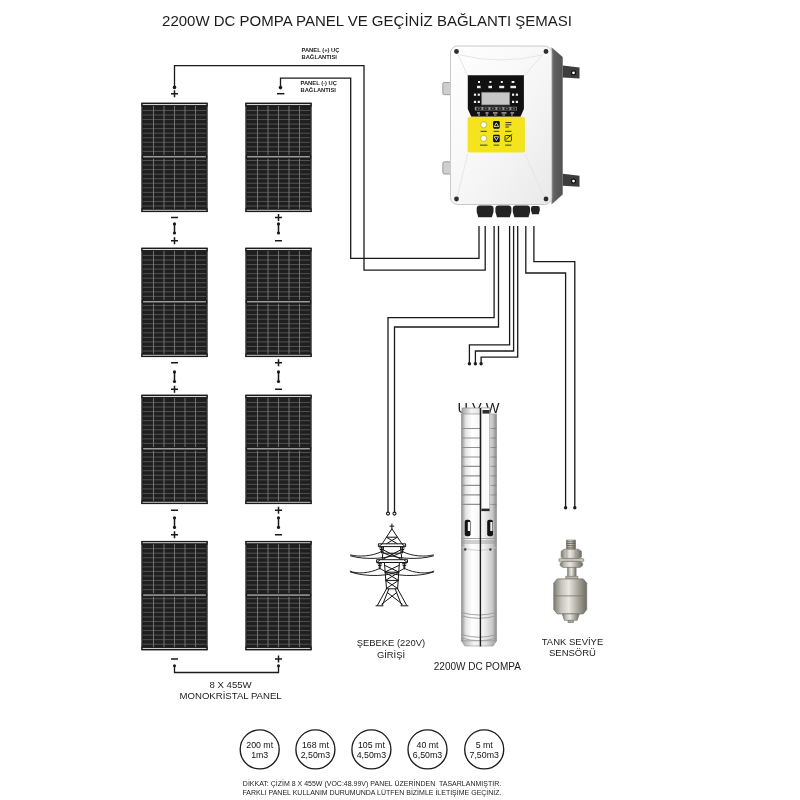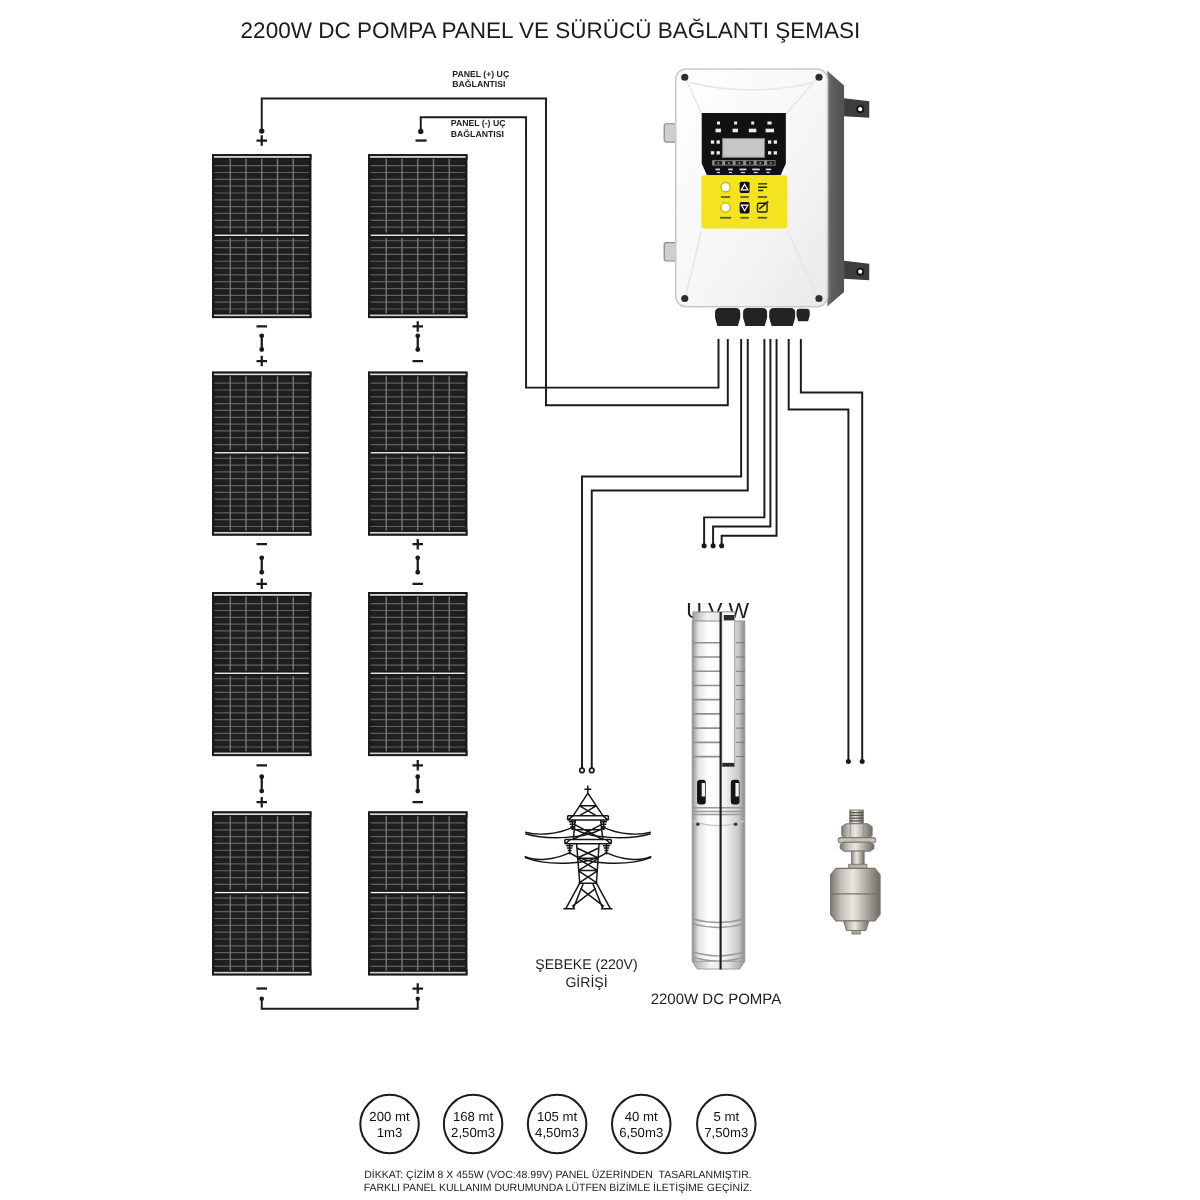--- a/index.html
+++ b/index.html
@@ -4,21 +4,21 @@
 <style>
   html,body{margin:0;padding:0;background:#fff;}
   #page{position:relative;width:800px;height:800px;background:#fff;font-family:"Liberation Sans",sans-serif;overflow:hidden;}
   .lbl{position:absolute;color:#1c1c1c;text-align:center;white-space:nowrap;}
   svg{position:absolute;left:0;top:0;}
 </style>
 </head>
 <body>
 <div id="page">
 
-<div class="lbl" style="left:0;width:734px;top:11.5px;font-size:15px;">2200W DC POMPA PANEL VE SÜRÜCÜ BAĞLANTI ŞEMASI</div>
+<div class="lbl" style="left:0;width:734px;top:11.5px;font-size:15px;">2200W DC POMPA PANEL VE GEÇİNİZ BAĞLANTI ŞEMASI</div>
 
 <div class="lbl" style="left:301.5px;top:46.5px;font-size:5.8px;line-height:7.7px;text-align:left;font-weight:bold;">PANEL (+) UÇ<br>BAĞLANTISI</div>
 
 <div class="lbl" style="left:300.5px;top:79.5px;font-size:5.8px;line-height:7.7px;text-align:left;font-weight:bold;">PANEL (-) UÇ<br>BAĞLANTISI</div>
 
 <svg width="800" height="800" viewBox="0 0 800 800" fill="none" stroke="#1a1a1a" stroke-width="1.3">
   <defs>
     <g id="sp">
       <rect x="0" y="0" width="65" height="108" fill="#c9c9c9"></rect>
       <rect x="0" y="0" width="65" height="2.5" fill="#e0e0e0"></rect>
@@ -143,21 +143,23 @@
         <text x="484.2" y="758">7,50m3</text>
   </g>
 </svg>
 
 <div class="lbl" style="left:408.5px;width:140px;top:400px;font-size:14.5px;">U V W</div>
 
 <div class="lbl" style="left:321px;width:140px;top:621.4px;font-size:9.4px;line-height:12px;margin-top:16px;">ŞEBEKE (220V)<br>GİRİŞİ</div>
 
 <div class="lbl" style="left:407.3px;width:140px;top:660.8px;font-size:10px;">2200W DC POMPA</div>
 
-
+<div class="lbl" style="left:502.5px;width:140px;top:635.6px;font-size:9.5px;line-height:11.3px;">TANK SEVİYE<br>SENSÖRÜ</div>
+
+<div class="lbl" style="left:160.6px;width:140px;top:678.7px;font-size:9.6px;line-height:11.3px;">8 X 455W<br>MONOKRİSTAL PANEL</div>
 
 <div class="lbl" style="left:222px;width:300px;top:780.1px;font-size:7px;line-height:8.6px;">DİKKAT: ÇİZİM 8 X 455W (VOC:48.99V) PANEL ÜZERİNDEN&nbsp; TASARLANMIŞTIR.<br>FARKLI PANEL KULLANIM DURUMUNDA LÜTFEN BİZİMLE İLETİŞİME GEÇİNİZ.</div>
 
 <svg id="controller" width="150" height="190" viewBox="0 0 150 190" style="left:440px;top:38px;">
   <defs>
     <linearGradient id="faceg" x1="0" y1="0" x2="1" y2="1">
       <stop offset="0" stop-color="#ffffff"></stop>
           <stop offset="0.55" stop-color="#f6f6f6"></stop>
           <stop offset="1" stop-color="#e9e9e9"></stop>
     </linearGradient>

